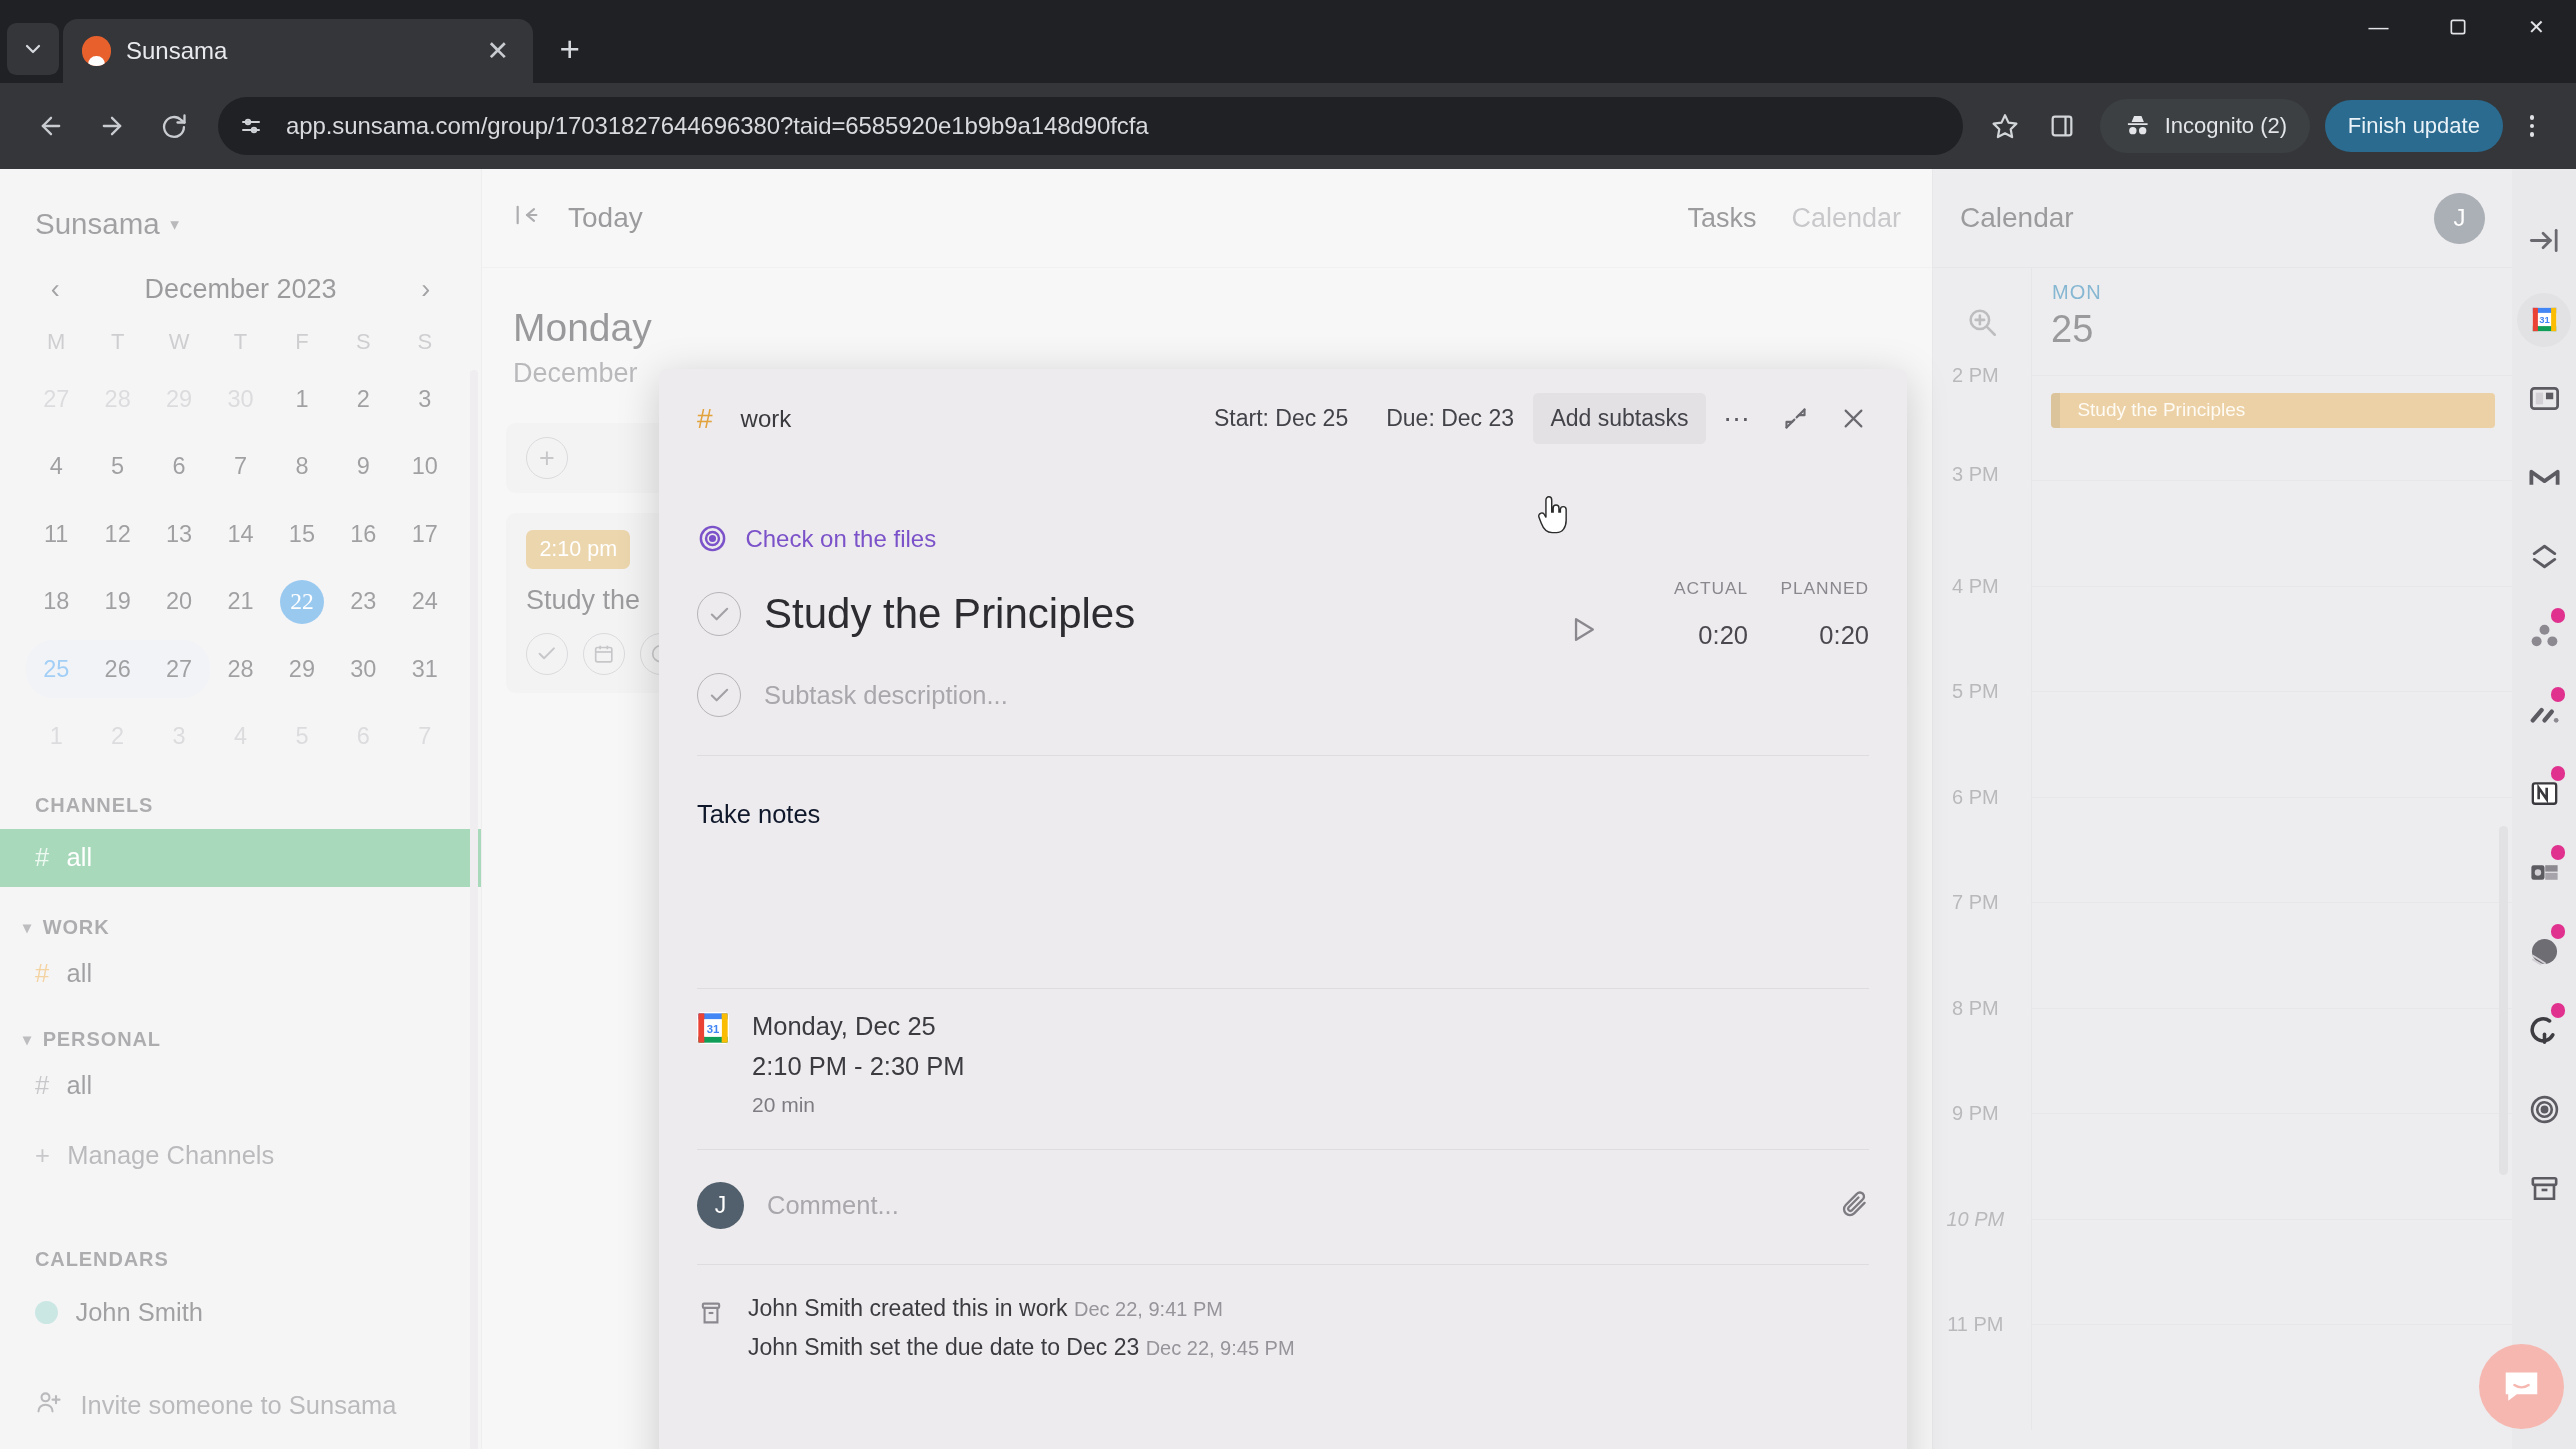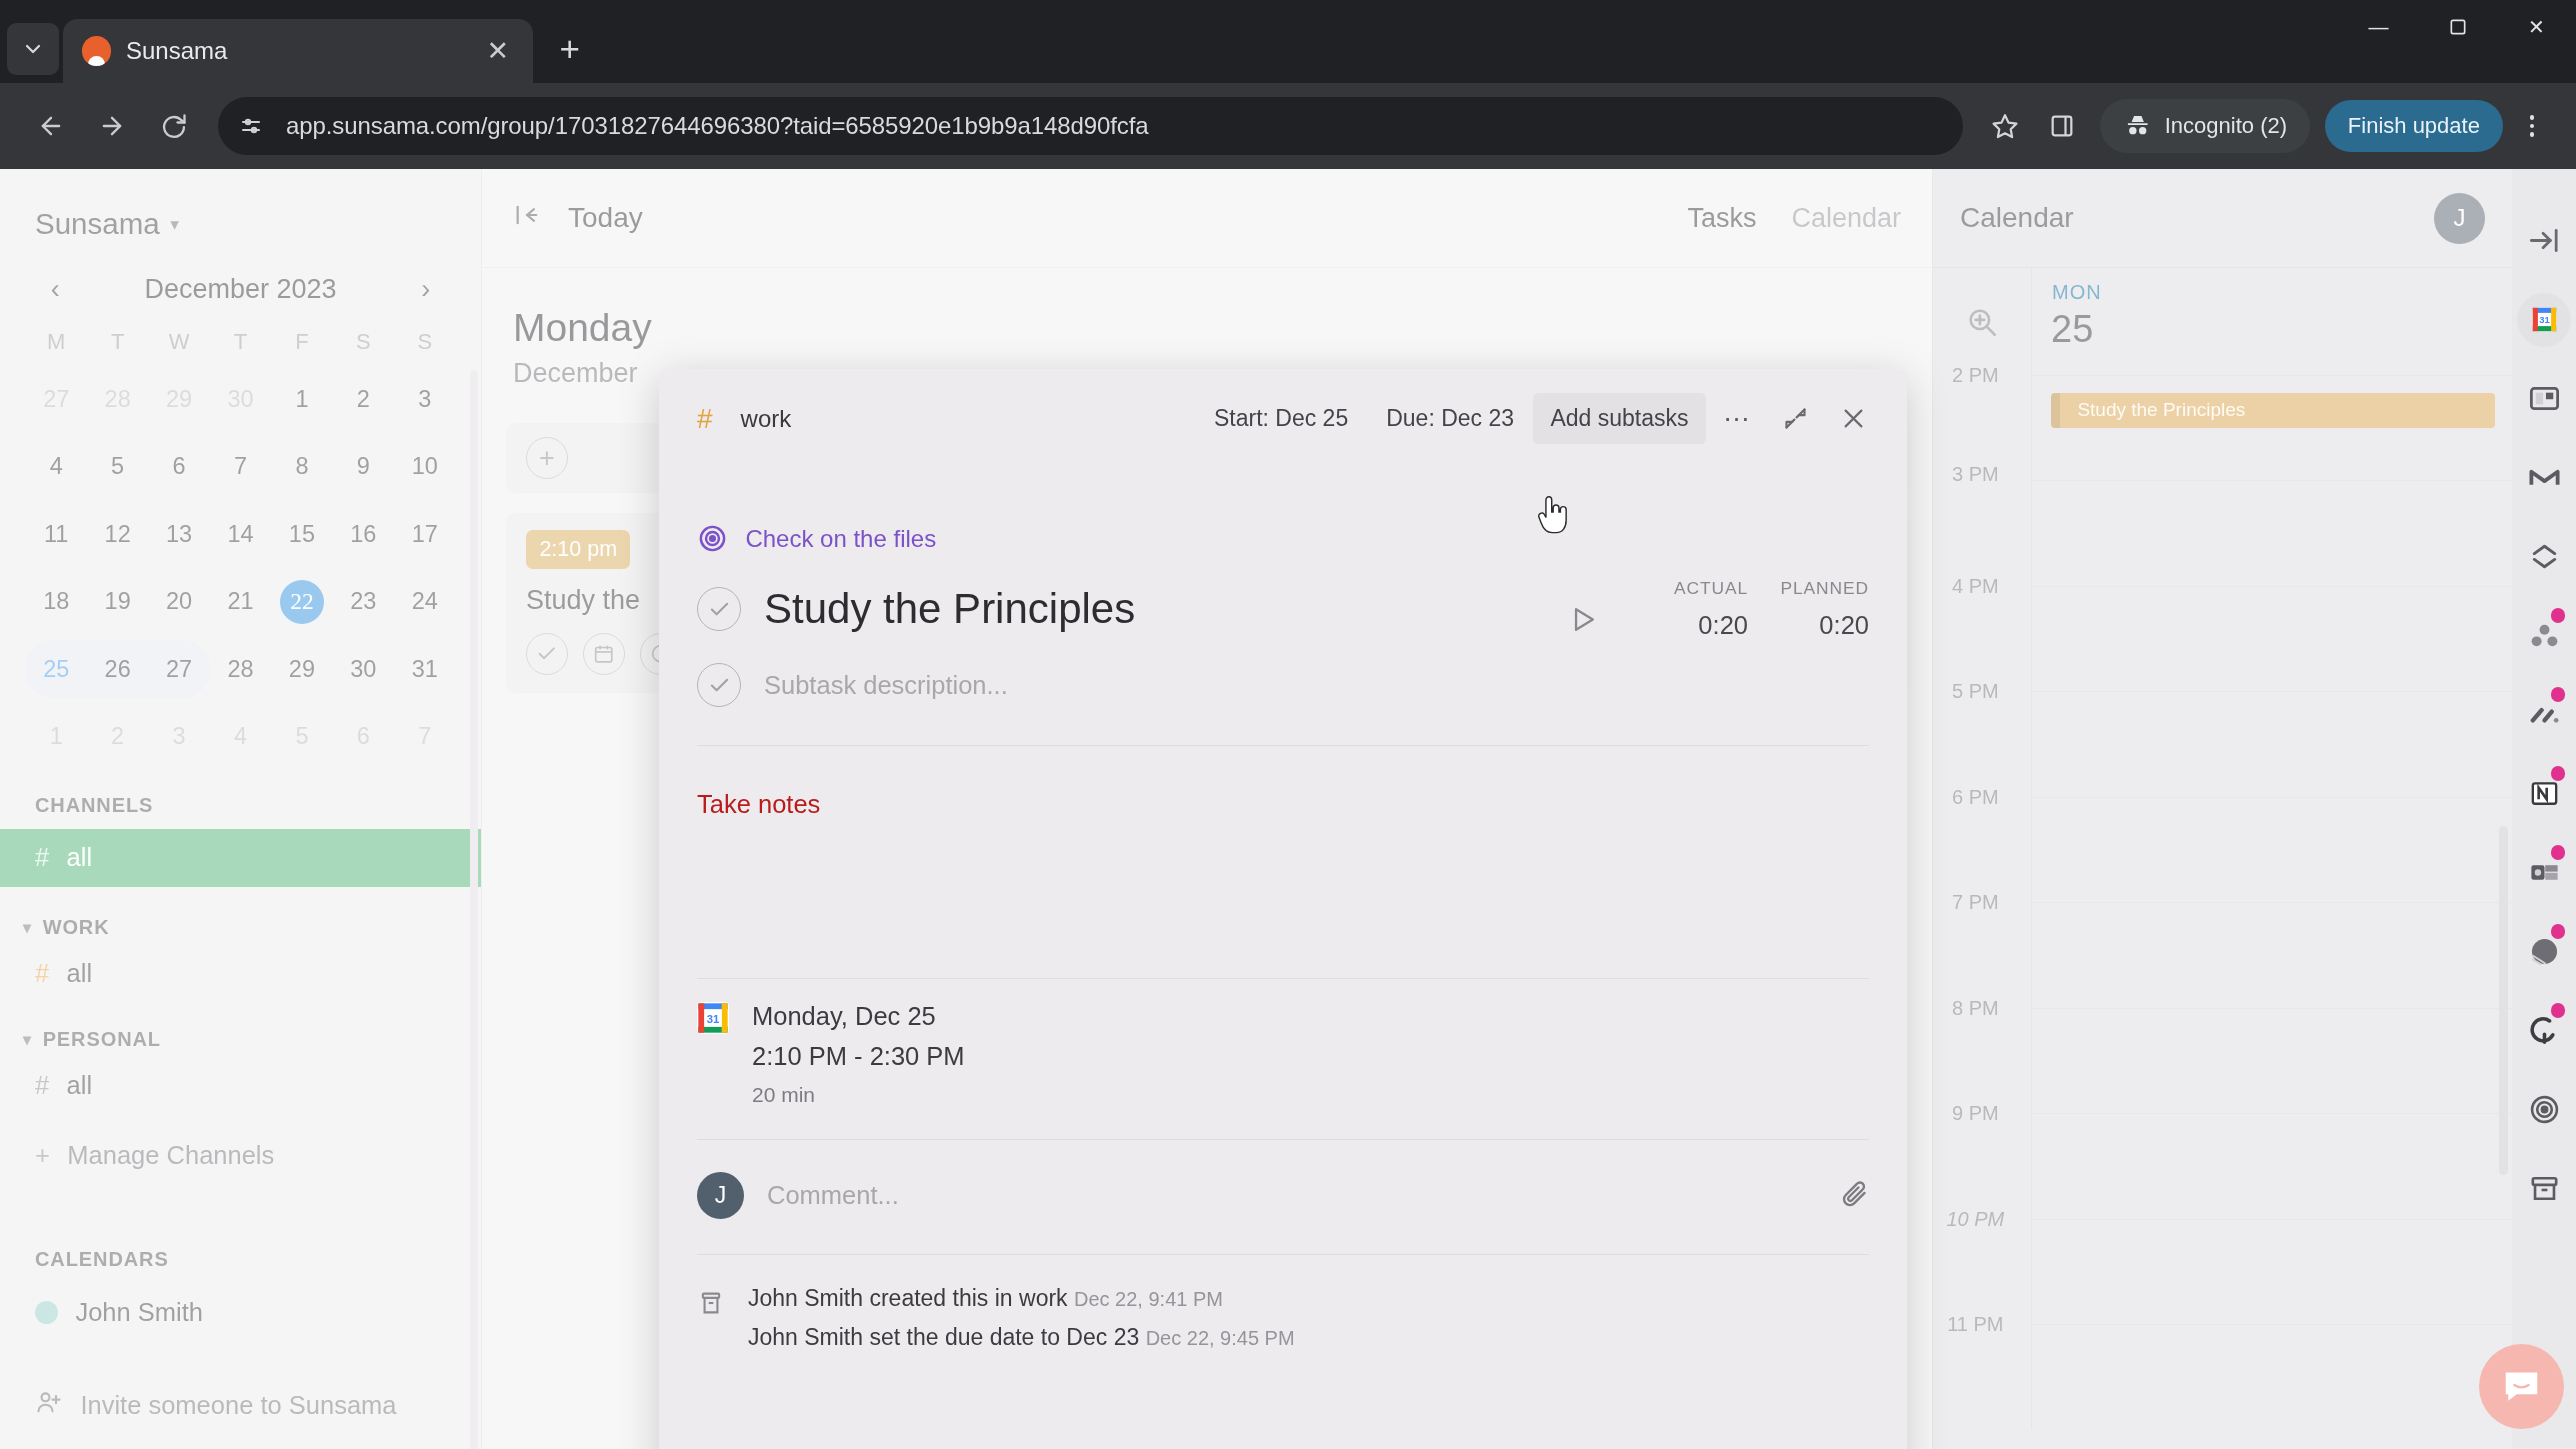--- a/index.html
+++ b/index.html
@@ -166,25 +166,25 @@
   .obj-text { font-size:24px; color:#7b52c9;}
   .title-row { display:flex; align-items:center; margin-top: 24px; gap: 23px;}
   .chk { width:44px;height:44px;border-radius:50%;border:1.3px solid #b6b4b9; display:flex;align-items:center;justify-content:center; color:#a3a1a6; flex:0 0 auto;}
   .chk svg{width:23px;height:23px;}
   .task-title { font-size:42px; color:#2d2d31; font-weight:400;}
   .title-right { margin-left:auto; display:flex; align-items:flex-end; gap: 0;}
   .play-ic { color:#8a888e; margin: 0 29.5px 2.7px 0; }
   .play-ic svg{width:31px;height:31px;}
   .stat { text-align:right; min-width: 121px; }
   .stat-lbl { font-size:17.4px; letter-spacing:0.9px; color:#8a888e;}
-  .stat-val { font-size:25.5px; color:#4a484e; margin-top:12px;}
+  .stat-val { font-size:25.5px; color:#4a484e; margin-top:22px;}
   .sub-row { display:flex; align-items:center; gap:23px; margin-top: 23px;}
   .sub-text { font-size:25.5px; color:#a9a7ac;}
   .divider { height:0.7px; background:#dedcde; margin-top: 38px;}
-  .notes { font-size:25.5px; color:#b91c1c; margin-top: 44px;}
+  .notes { font-size:25.5px; color:#0f172a; margin-top: 44px;}
   .notes-pad { height: 121px; }
   .sched { display:flex; gap: 23px; margin-top: 24px; }
   .gcal-ic { width:32px;height:32px;border-radius:4.7px; overflow:hidden; flex:0 0 auto; position:relative; background:#fff;}
   .sched-lines { }
   .sched-l1 { font-size:25.5px; color:#3b3b40;}
   .sched-l2 { font-size:25.5px; color:#3b3b40; margin-top: 10.7px;}
   .sched-l3 { font-size:21px; color:#7e7c82; margin-top: 12px;}
   .cmt-row { display:flex; align-items:center; gap:23px; margin-top: 32px;}
   .cmt-av { width:47px;height:47px;border-radius:50%;background:#51606c;color:#fff;display:flex;align-items:center;justify-content:center;font-size:23px;flex:0 0 auto;}
   .cmt-ph { font-size:25.5px; color:#a9a7ac;}

